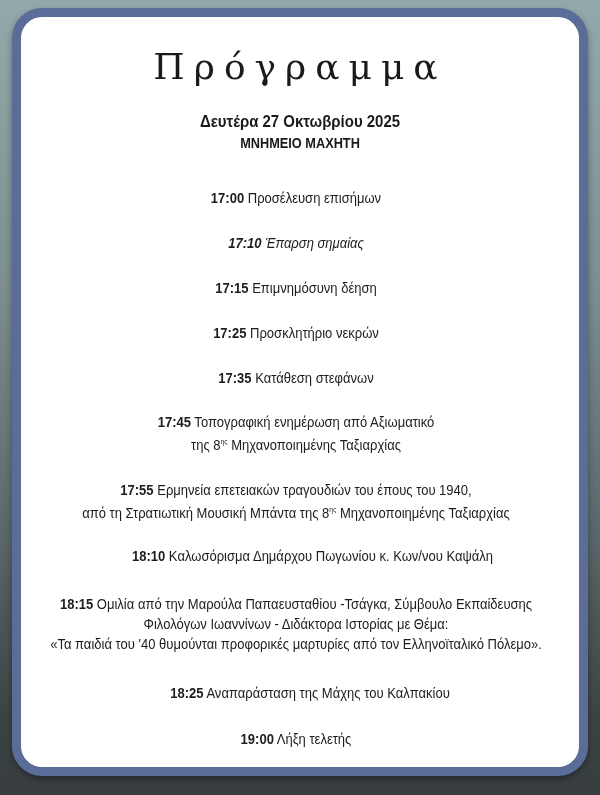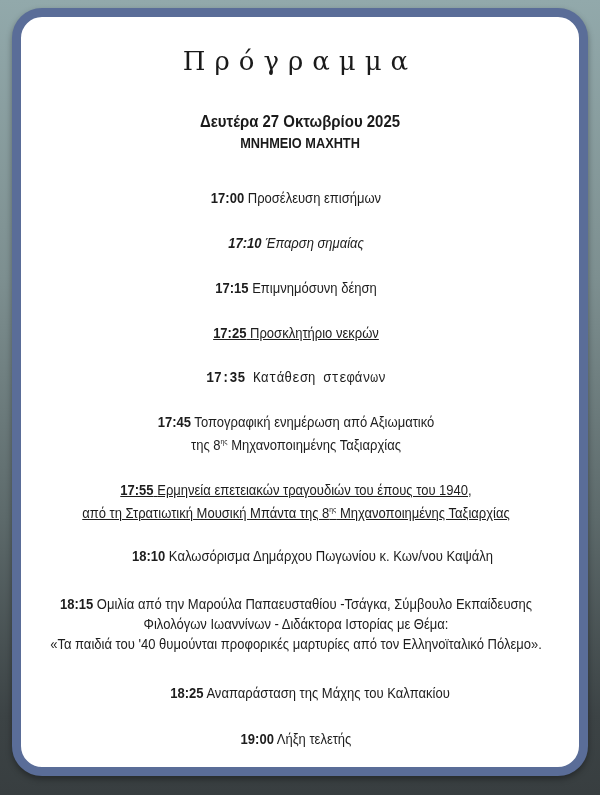--- a/index.html
+++ b/index.html
@@ -17,21 +17,21 @@
     background: #ffffff;
     box-shadow: 0 3px 6px rgba(0,0,0,0.35);
   }
   .content {
     position: absolute; left: 0; right: 0; top: 0;
     text-align: center; color: #1a1a1a;
   }
   .title {
     position: absolute; left: 0; right: 0; top: 46px;
     font-family: "DejaVu Serif", serif;
-    font-size: 26px; letter-spacing: 9px; color: #1a1a1a;
+    font-size: 36px; letter-spacing: 9px; color: #1a1a1a;
     text-align: center;
   }
   .date {
     position: absolute; left: 0; right: 0; top: 112px;
     font-size: 17px; font-weight: bold; text-align: center;
     transform: scaleX(0.88);
   }
   .venue {
     position: absolute; left: 0; right: 0; top: 134px;
     font-size: 15px; font-weight: bold; text-align: center;
@@ -57,31 +57,31 @@
 
   <div class="item" style="top:188px;">
     <span class="line"><span class="time">17:00</span> <span>Προσέλευση επισήμων</span></span>
   </div>
   <div class="item" style="top:233px;font-style:italic;">
     <span class="line"><span class="time">17:10</span> <span>Έπαρση σημαίας</span></span>
   </div>
   <div class="item" style="top:278px;">
     <span class="line"><span class="time">17:15</span> <span>Επιμνημόσυνη δέηση</span></span>
   </div>
-  <div class="item" style="top:323px;text-decoration:underline;">
+  <div class="item" style="top:323px;">
     <span class="line"><span class="time">17:25</span> <span>Προσκλητήριο νεκρών</span></span>
   </div>
-  <div class="item" style="top:368px;font-family:Liberation Mono, monospace;">
+  <div class="item" style="top:368px;">
     <span class="line"><span class="time">17:35</span> <span>Κατάθεση στεφάνων</span></span>
   </div>
   <div class="item" style="top:412px;">
     <span class="line"><span class="time">17:45</span> <span>Τοπογραφική ενημέρωση από Αξιωματικό</span></span>
     <span class="line"><span>της 8</span><sup>ης</sup><span> Μηχανοποιημένης Ταξιαρχίας</span></span>
   </div>
-  <div class="item" style="top:480px;text-decoration:underline;">
+  <div class="item" style="top:480px;">
     <span class="line"><span class="time">17:55</span> <span>Ερμηνεία επετειακών τραγουδιών του έπους του 1940,</span></span>
     <span class="line"><span>από τη Στρατιωτική Μουσική Μπάντα της 8</span><sup>ης</sup><span> Μηχανοποιημένης Ταξιαρχίας</span></span>
   </div>
   <div class="item" style="top:546px;margin-left:33px;">
     <span class="line"><span class="time">18:10</span> <span>Καλωσόρισμα Δημάρχου Πωγωνίου κ. Κων/νου Καψάλη</span></span>
   </div>
   <div class="item" style="top:594px;">
     <span class="line"><span class="time">18:15</span> <span>Ομιλία από την Μαρούλα Παπαευσταθίου -Τσάγκα, Σύμβουλο Εκπαίδευσης</span></span>
     <span class="line"><span>Φιλολόγων Ιωαννίνων - Διδάκτορα Ιστορίας με Θέμα:</span></span>
     <span class="line"><span>«Τα παιδιά του '40 θυμούνται προφορικές μαρτυρίες από τον Ελληνοϊταλικό Πόλεμο».</span></span>

